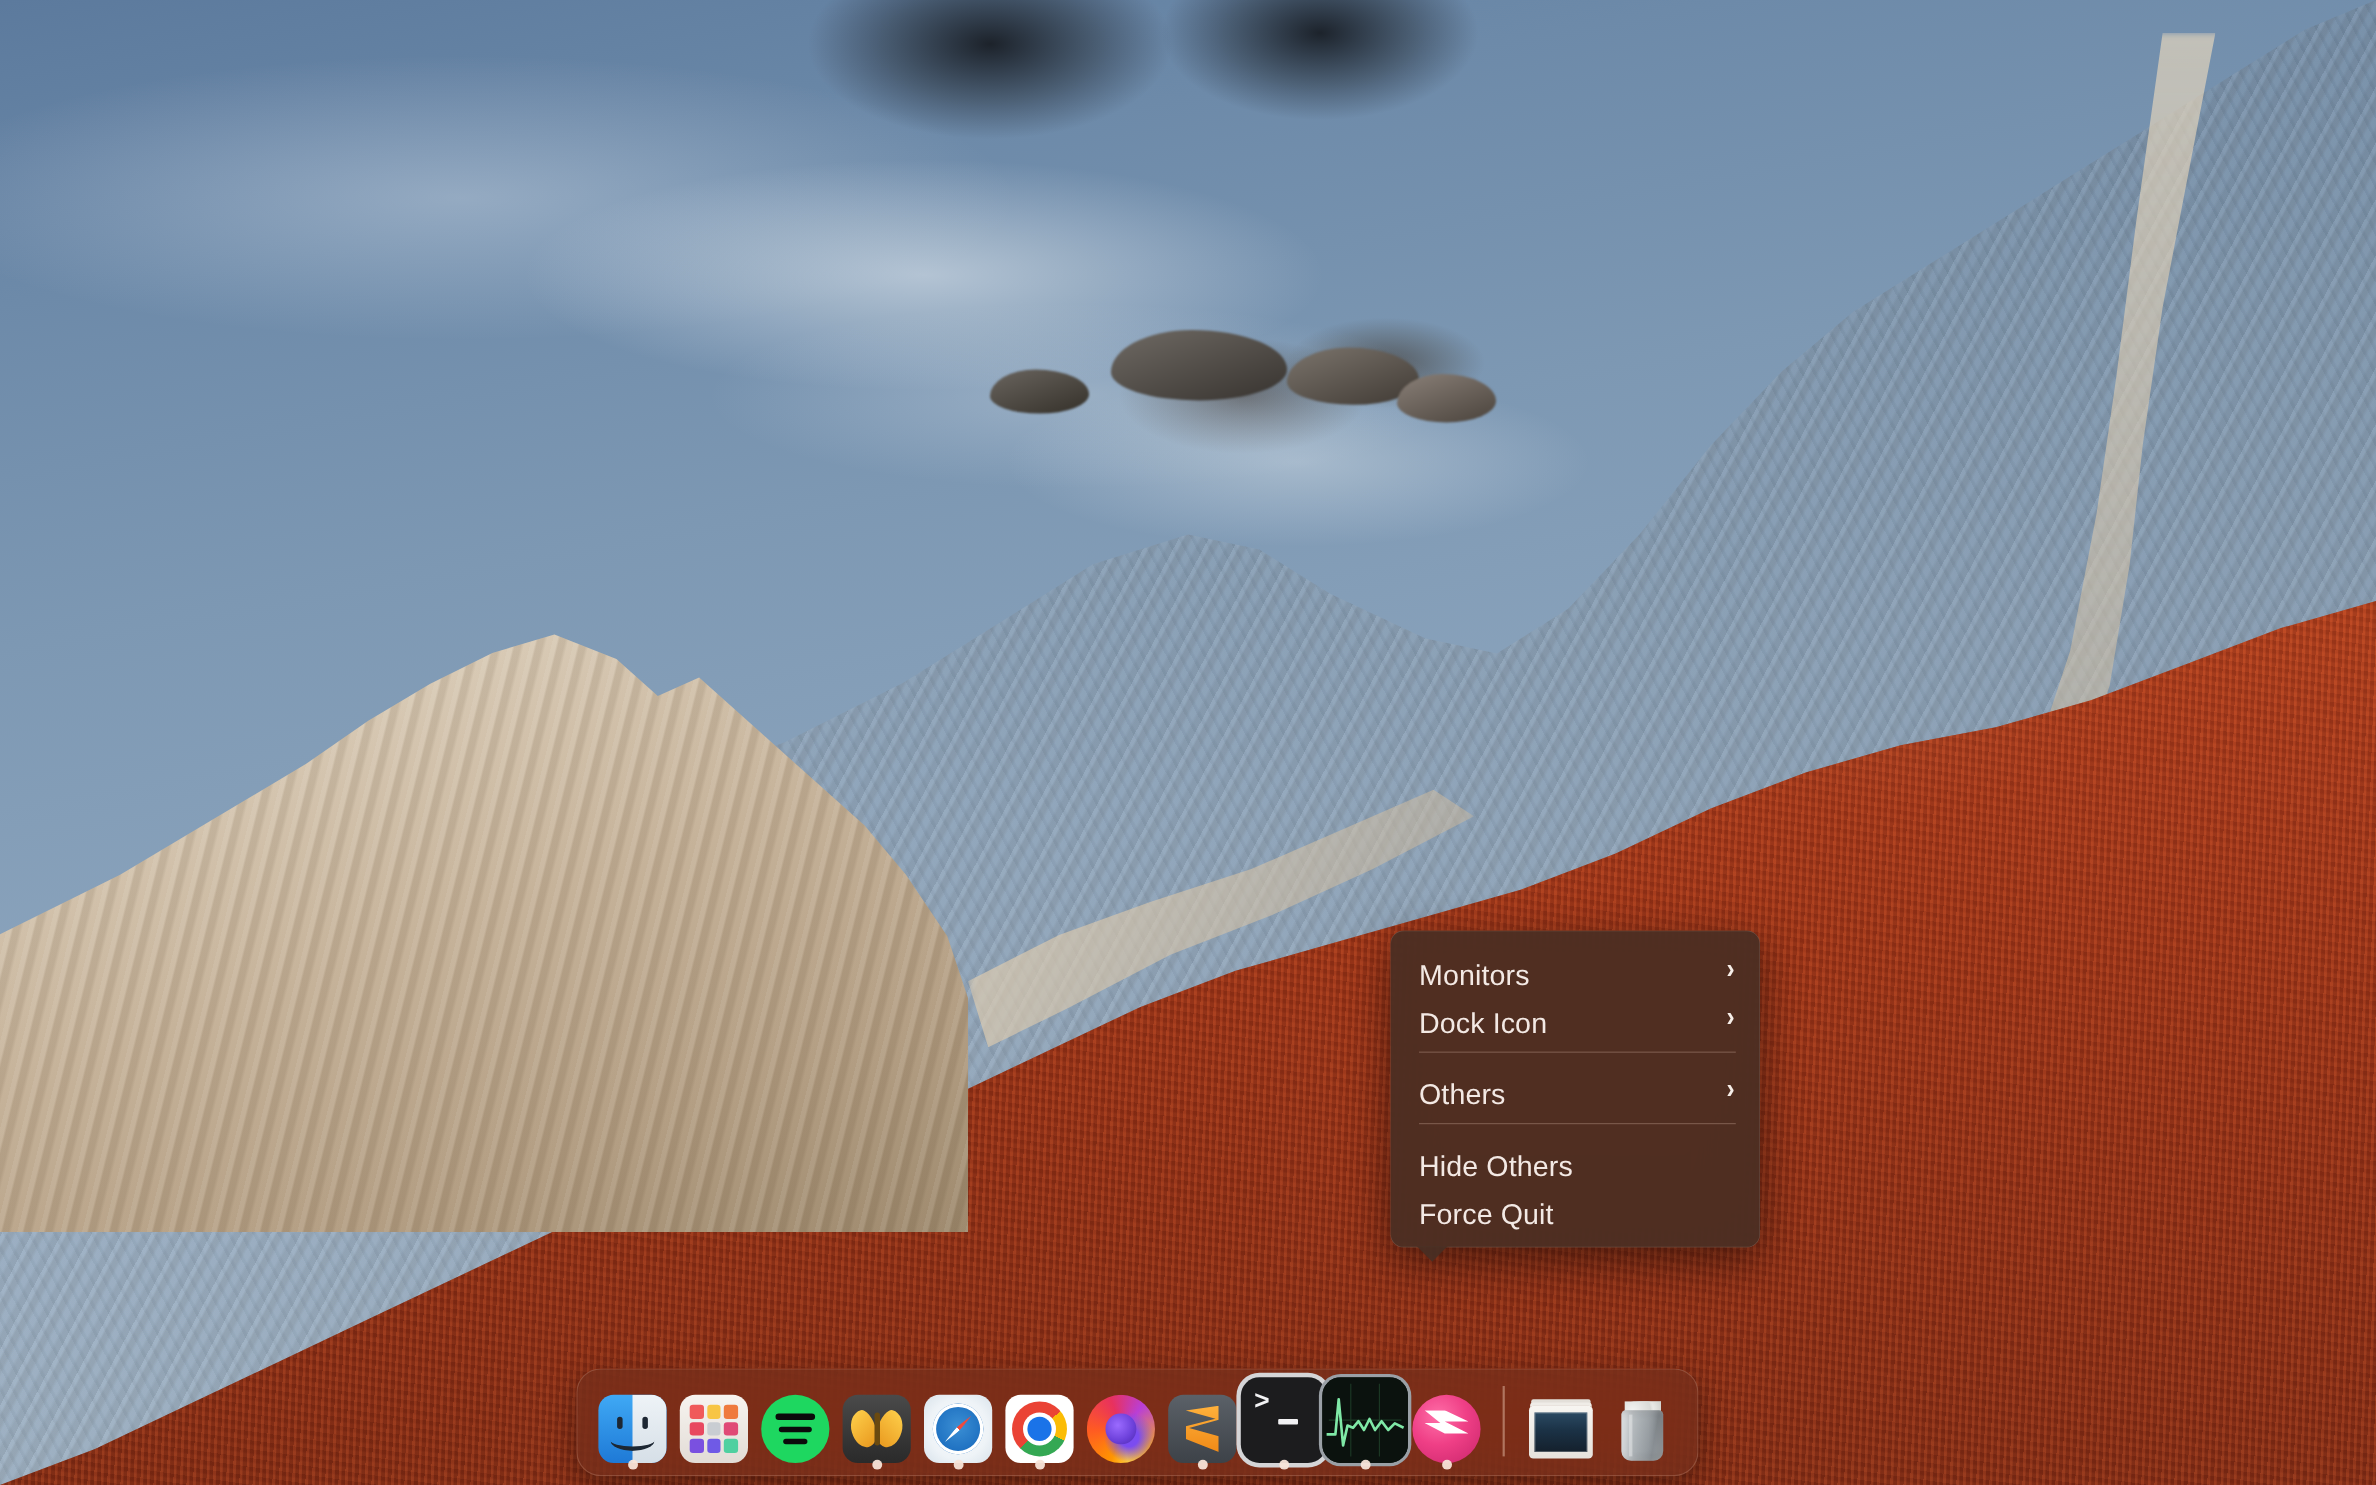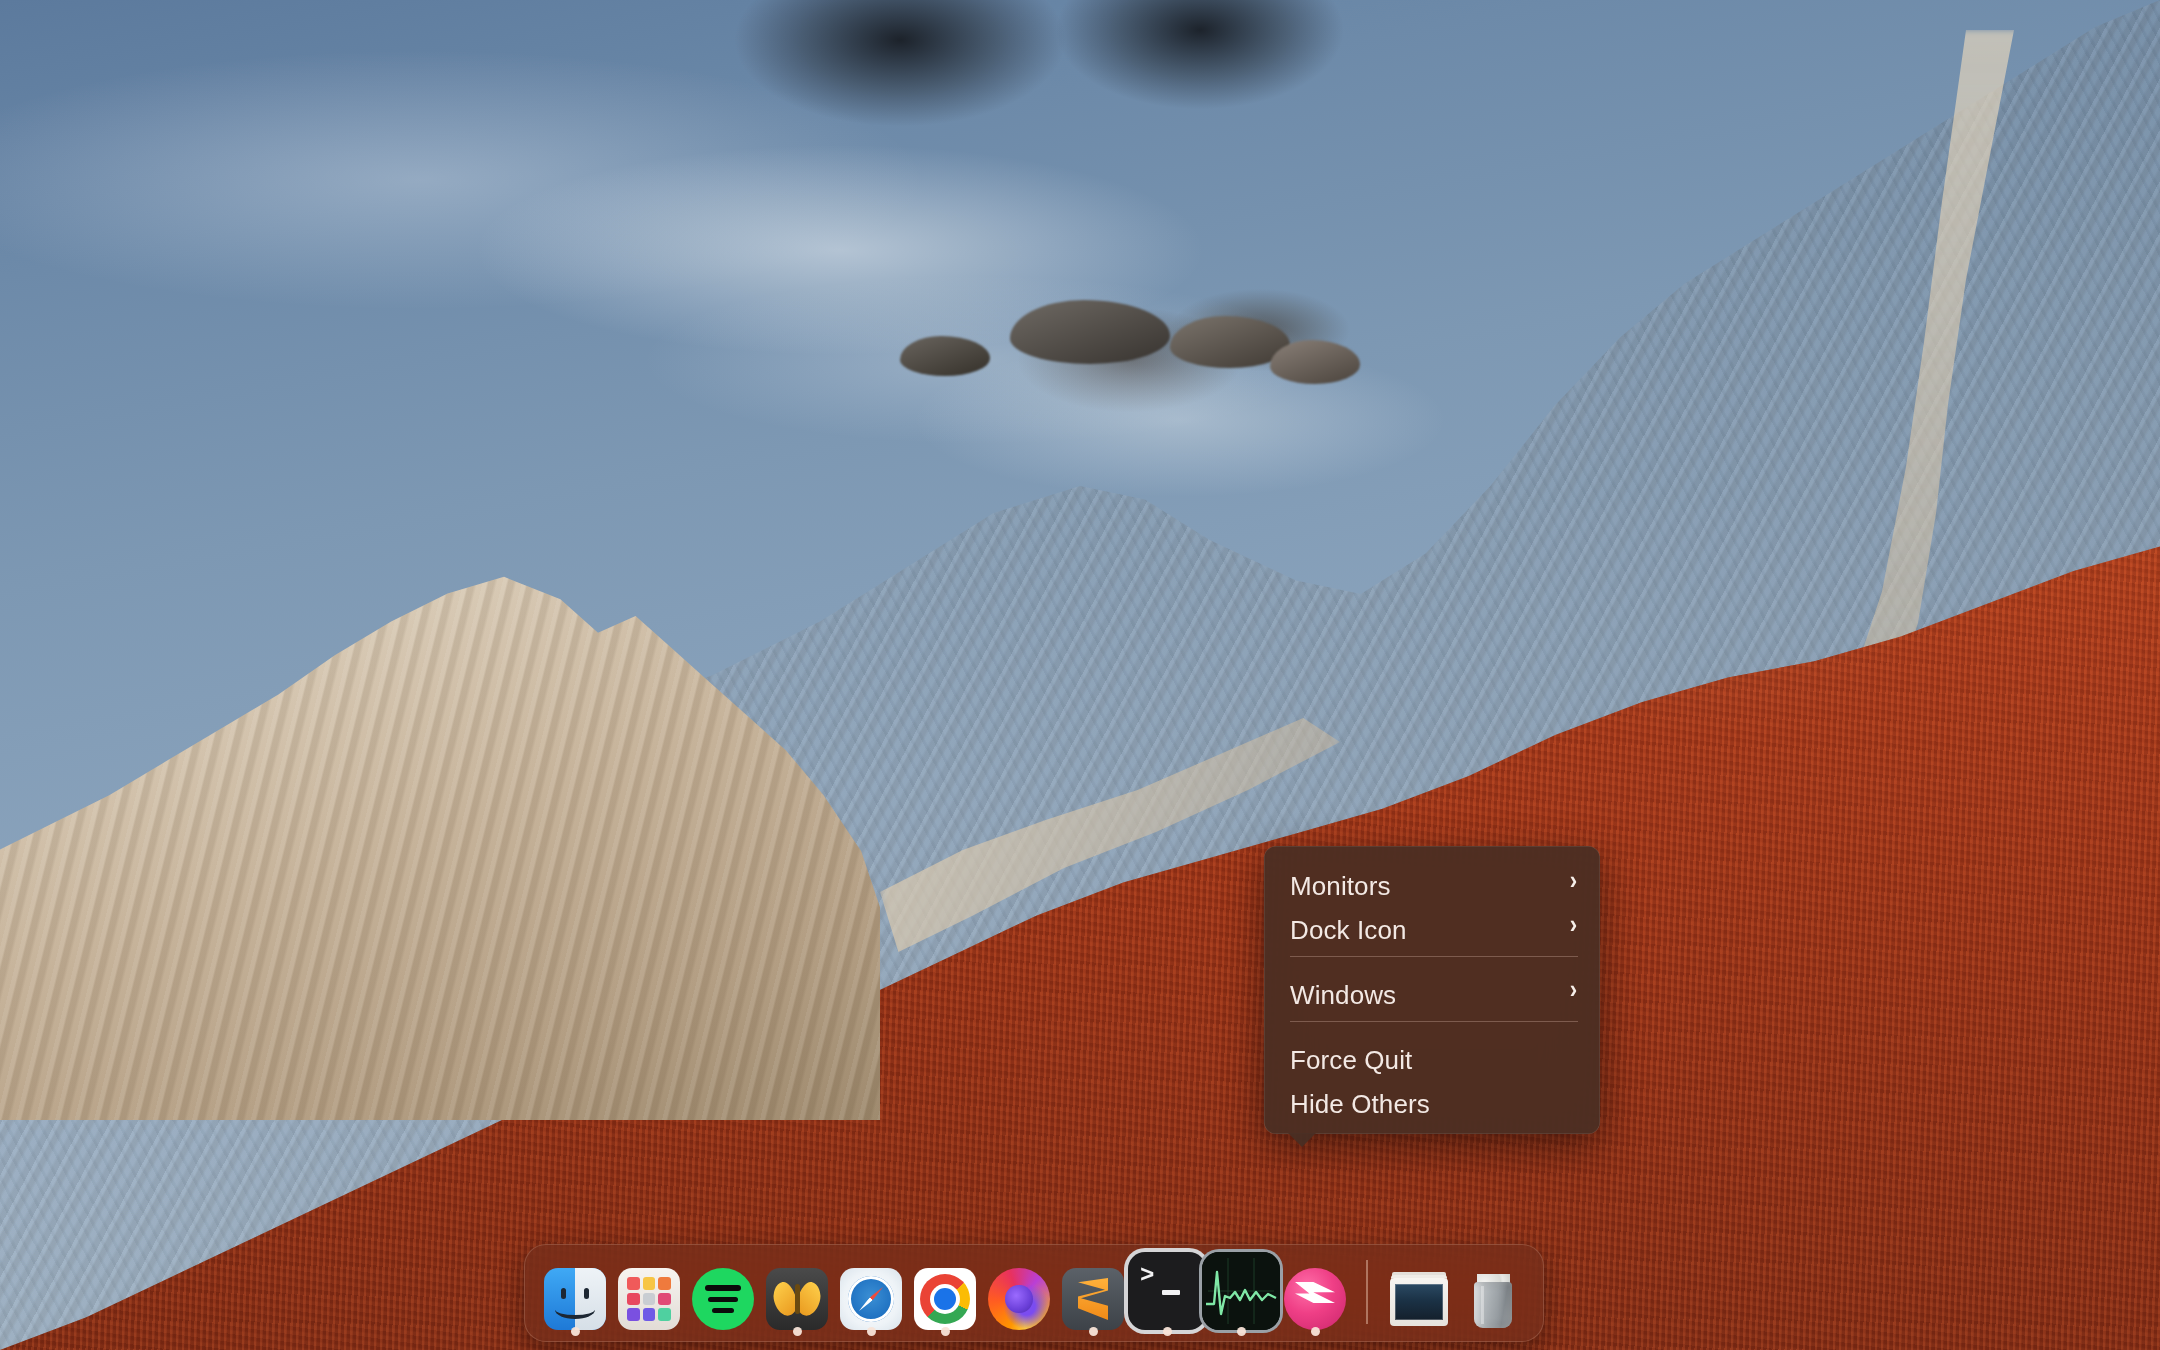--- a/index.html
+++ b/index.html
@@ -512,33 +512,33 @@
     </div>
 
     <div class="menu-item">
       <span class="label">Dock Icon</span>
       <span class="submenu-arrow">›</span>
     </div>
 
     <div class="menu-sep"></div>
 
     <div class="menu-item">
-      <span class="label">Windows</span>
+      <span class="label">Others</span>
       <span class="submenu-arrow">›</span>
     </div>
 
     <div class="menu-sep"></div>
 
+
+    <div class="menu-item">
+      <span class="label">Hide Others</span>
+    </div>
 
     <div class="menu-item">
       <span class="label">Force Quit</span>
-    </div>
-
-    <div class="menu-item">
-      <span class="label">Hide Others</span>
     </div>
 
     <div class="menu-tail"></div>
   </div>
 
   <div class="dock">
 
     <div class="dock-slot">
       <div class="dock-icon ic-finder">
         <span class="eye l"></span>

